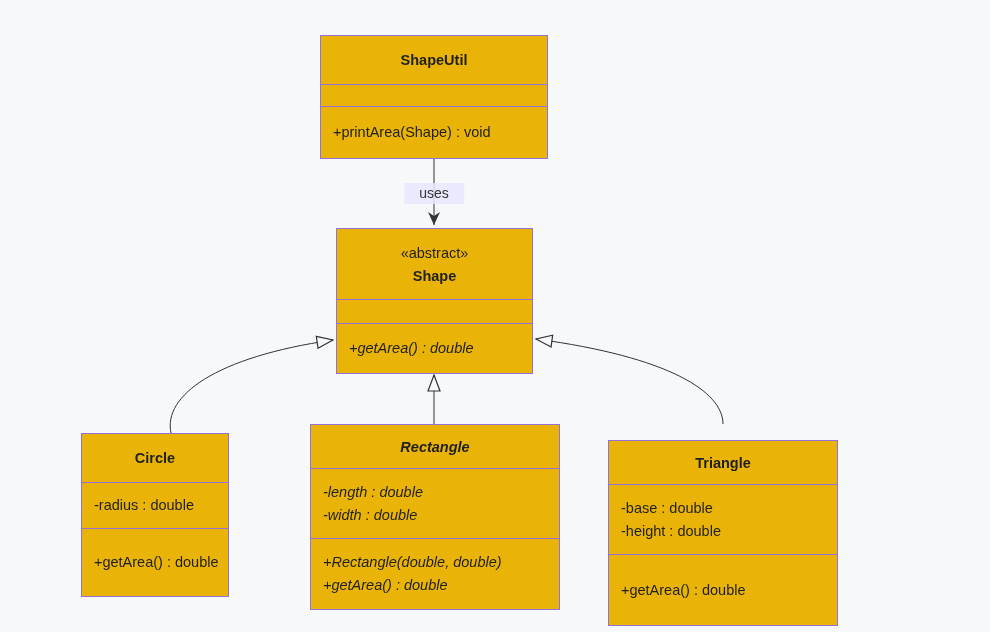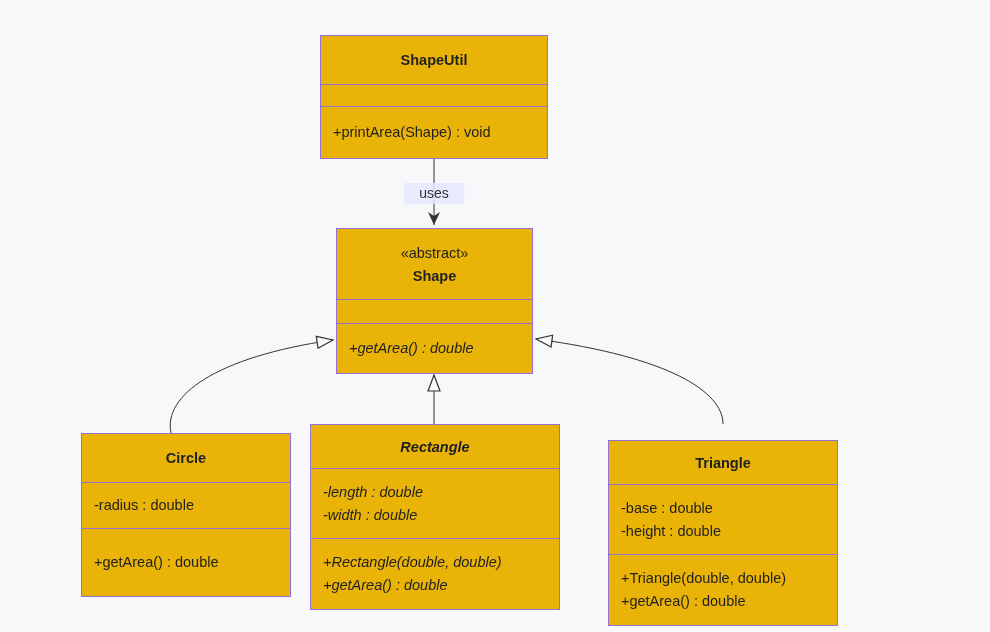--- a/index.html
+++ b/index.html
@@ -111,21 +111,21 @@
     <div class="row title-row" style="height:70px">
       <span class="stereotype">«abstract»</span>
       <span class="cls-name">Shape</span>
     </div>
     <div class="row body-row" style="height:24px"></div>
     <div class="row body-row italic" style="height:50px">
       <div class="line">+getArea() : double</div>
     </div>
   </div>
 
-  <div class="class-box" style="left:81px; top:433px; width:210px;">
+  <div class="class-box" style="left:81px; top:433px; width:148px;">
     <div class="row title-row" style="height:48px">
       <span class="cls-name">Circle</span>
     </div>
     <div class="row body-row" style="height:46px">
       <div class="line">-radius : double</div>
     </div>
     <div class="row body-row" style="height:68px">
       <div class="line">+getArea() : double</div>
     </div>
   </div>
@@ -146,18 +146,17 @@
 
   <div class="class-box" style="left:608px; top:424px; width:230px;margin-top:16px;">
     <div class="row title-row" style="height:43px">
       <span class="cls-name">Triangle</span>
     </div>
     <div class="row body-row" style="height:70px">
       <div class="line">-base : double</div>
       <div class="line">-height : double</div>
     </div>
     <div class="row body-row" style="height:71px">
-      <div class="line">+Triangle(double, double)</div>
       <div class="line">+getArea() : double</div>
     </div>
   </div>
 
 </div>
 
 </body></html>

